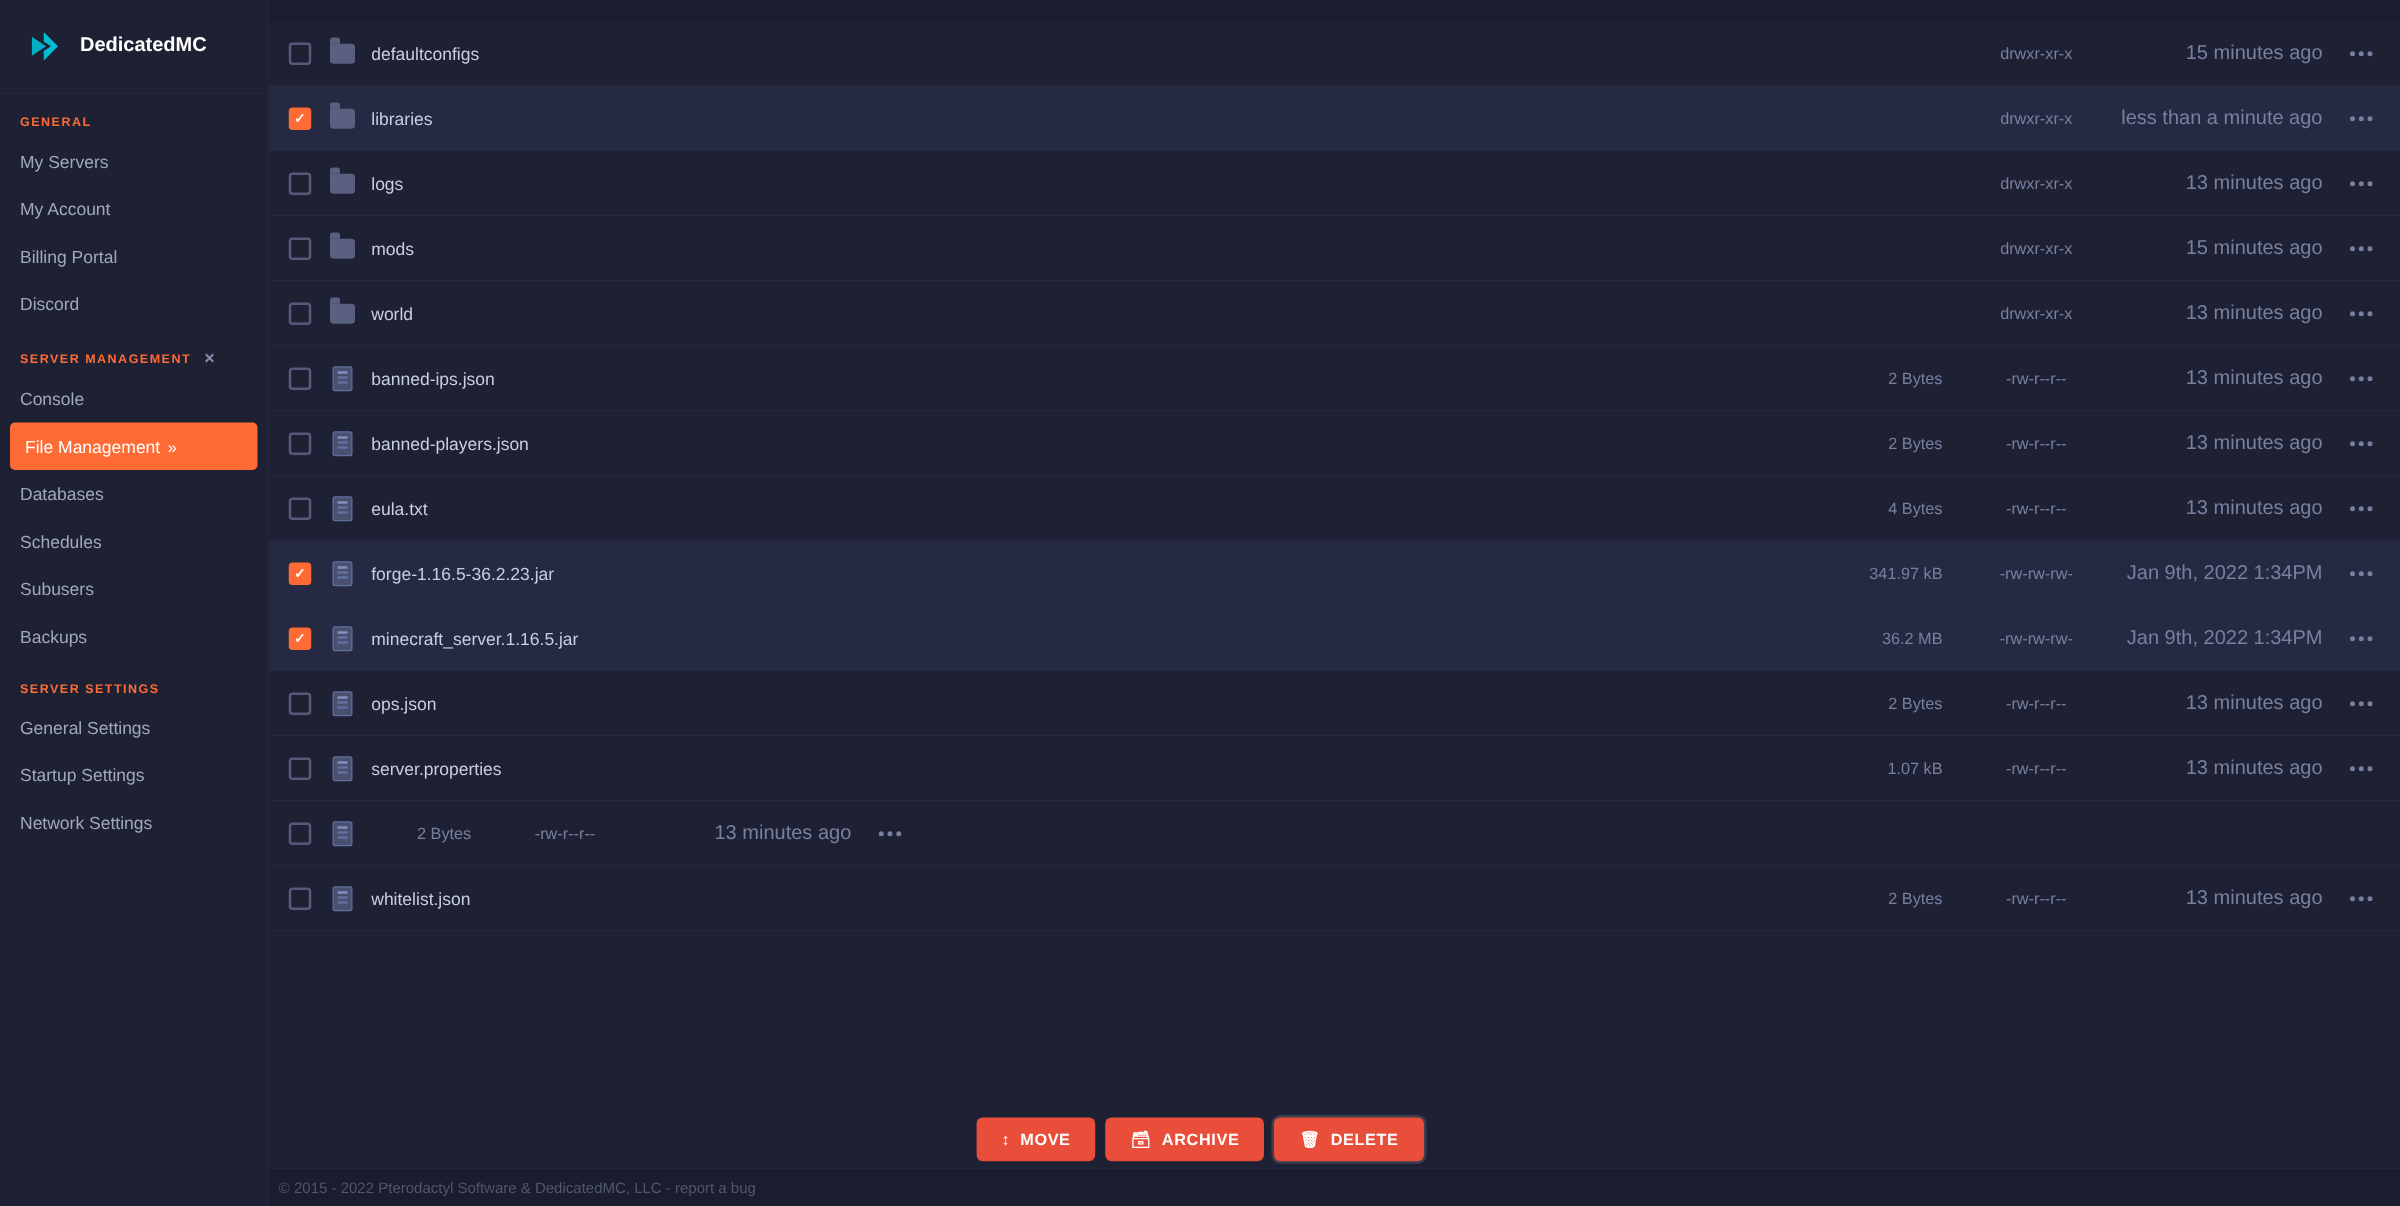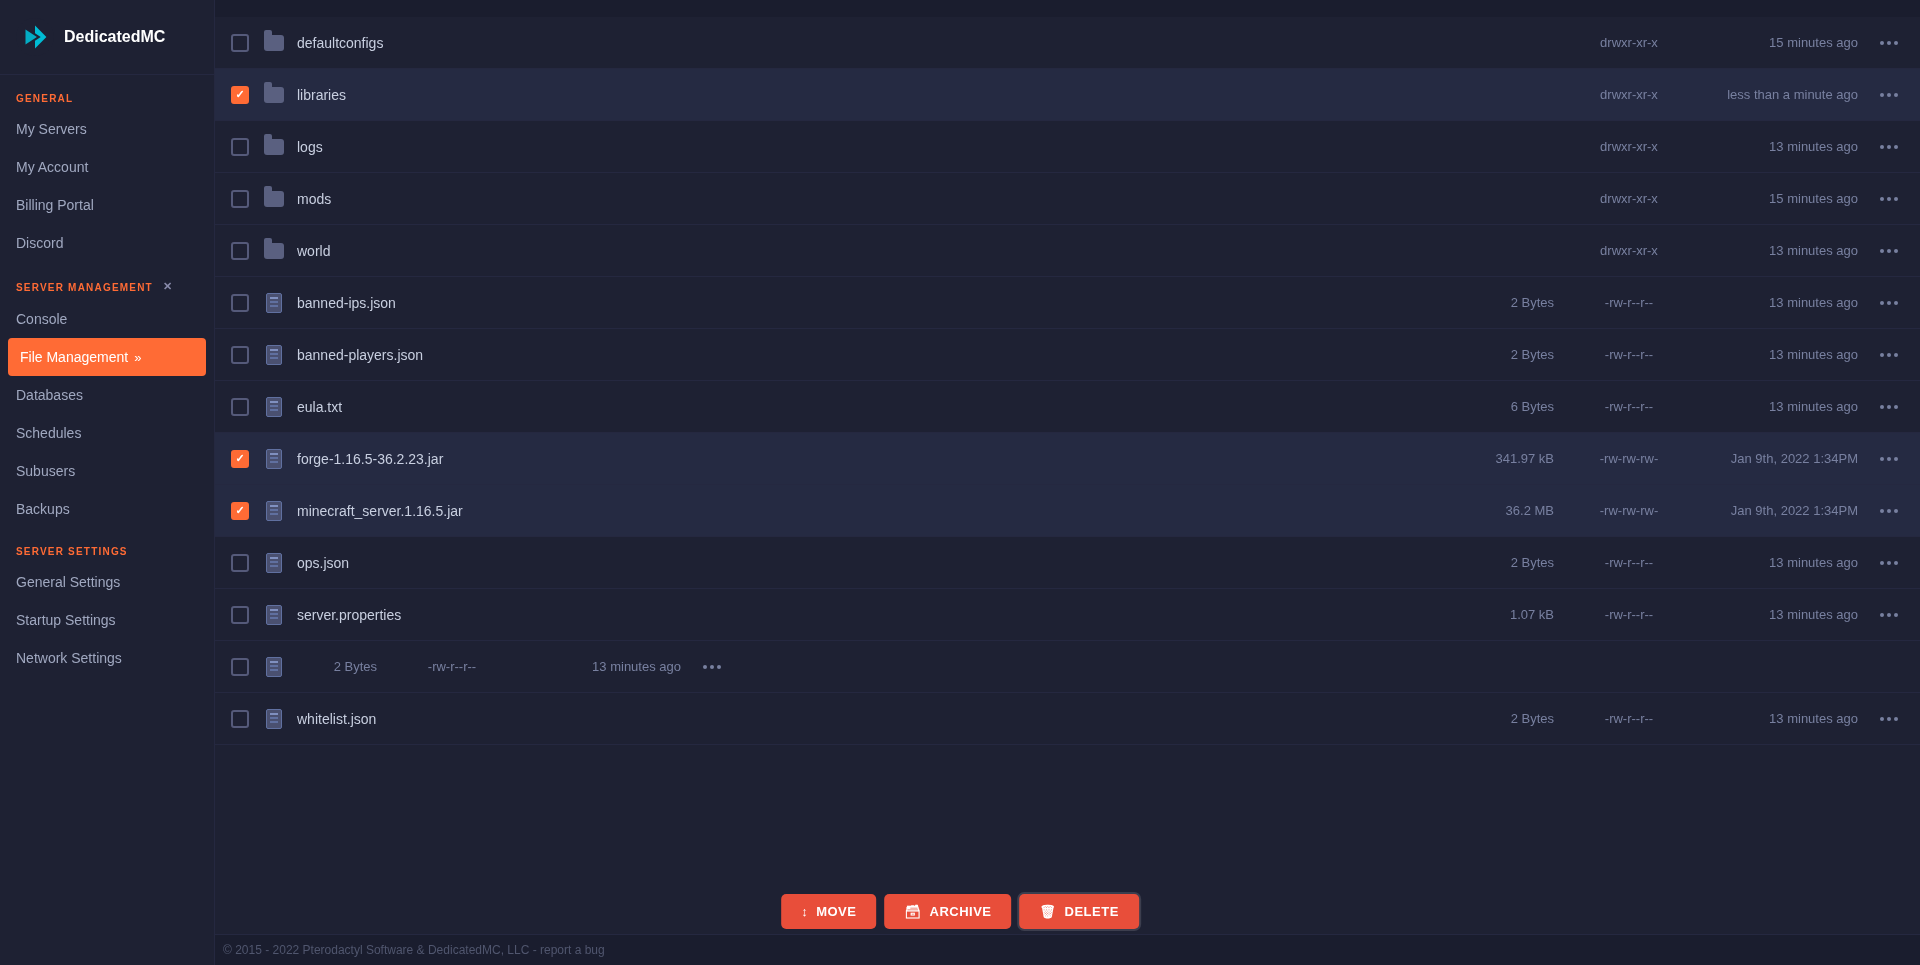--- a/index.html
+++ b/index.html
@@ -208,21 +208,21 @@
       width: 110px;
       text-align: center;
       color: #7880a0;
       font-size: 13px;
     }
 
     .file-date {
       width: 190px;
       text-align: right;
       color: #7880a0;
-      font-size: 13px;
+      font-size: 16px;
       padding-right: 16px;
     }
 
     .file-menu-btn {
       display: flex;
       gap: 3px;
       cursor: pointer;
       padding: 4px 6px;
       border-radius: 3px;
     }
@@ -437,21 +437,21 @@
           <div class="dot"></div>
           <div class="dot"></div>
         </div>
       </div>
       <div class="file-row">
         <div class="file-checkbox"></div>
         <div class="file-type-icon">
           <div class="doc-icon"></div>
         </div>
         <div class="file-name">eula.txt</div>
-        <div class="file-size">6 Bytes</div>
+        <div class="file-size">4 Bytes</div>
         <div class="file-perms">-rw-r--r--</div>
         <div class="file-date">13 minutes ago</div>
         <div class="file-menu-btn">
           <div class="dot"></div>
           <div class="dot"></div>
           <div class="dot"></div>
         </div>
       </div>
       <div class="file-row checked">
         <div class="file-checkbox checked"></div>

